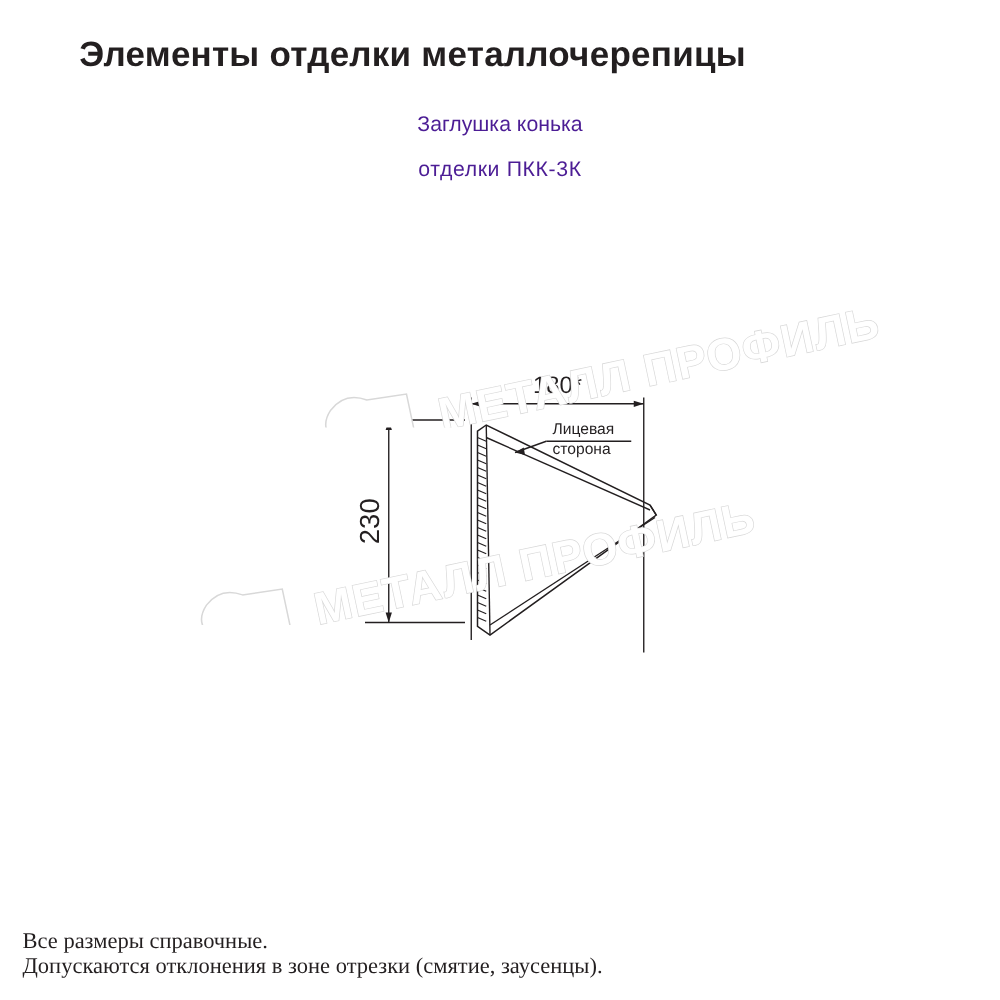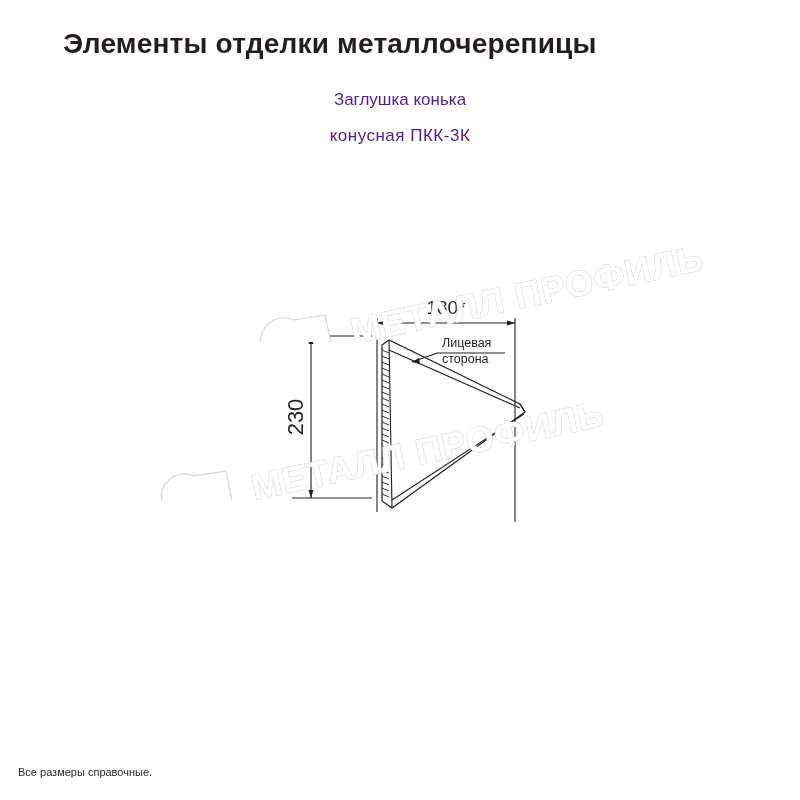--- a/index.html
+++ b/index.html
@@ -51,23 +51,24 @@
     position: absolute;
     left: 0;
     top: 190px;
     width: 800px;
     height: 420px;
   }
   .footer {
     position: absolute;
     left: 18px;
     bottom: 18px;
-    font-size: 11px;
+    font-size: 18px;
     line-height: 20px;
     color: #231f20;
+    font-family: Liberation Serif, serif;
   }
   svg { display: block; }
   .wm {
     position: absolute;
     pointer-events: none;
     user-select: none;
   }
   .wm-text {
     font-family: "Liberation Sans", sans-serif;
     font-weight: bold;
@@ -86,21 +87,21 @@
 </style>
 </head>
 <body>
 
 <div class="page">
 
   <div class="title">Элементы отделки металлочерепицы</div>
 
   <div class="subtitle-block">
     <div>Заглушка конька</div>
-    <div class="subtitle-line3">конусная   ПКК-3К</div>
+    <div class="subtitle-line3">отделки   ПКК-3К</div>
   </div>
 
   <div class="drawing">
     <svg width="800" height="420" viewBox="0 0 800 420">
       <g stroke="#231f20" fill="none" stroke-width="1.1" stroke-linecap="butt">
 
         <line x1="377" y1="128" x2="377" y2="322"></line>
         <line x1="515" y1="128" x2="515" y2="332"></line>
 
         <line x1="377" y1="133" x2="515" y2="133"></line>
@@ -178,15 +179,16 @@
     <svg width="580" height="120" viewBox="0 0 580 120">
       <g transform="rotate(-12 290 60)">
         <path class="wm-shape" d="M42 44 q-16 -10 -30 2 q-12 12 -2 24 l0 20 q16 10 30 -2 l34 0 l0 -42 Z"></path>
         <text class="wm-text" x="96" y="80">МЕТАЛЛ ПРОФИЛЬ</text>
       </g>
     </svg>
   </div>
 
   <div class="footer">
     <div>Все размеры справочные.</div>
+    <div>Допускаются отклонения в зоне отрезки (смятие, заусенцы).</div>
   </div>
 
 </div>
 
 </body></html>

